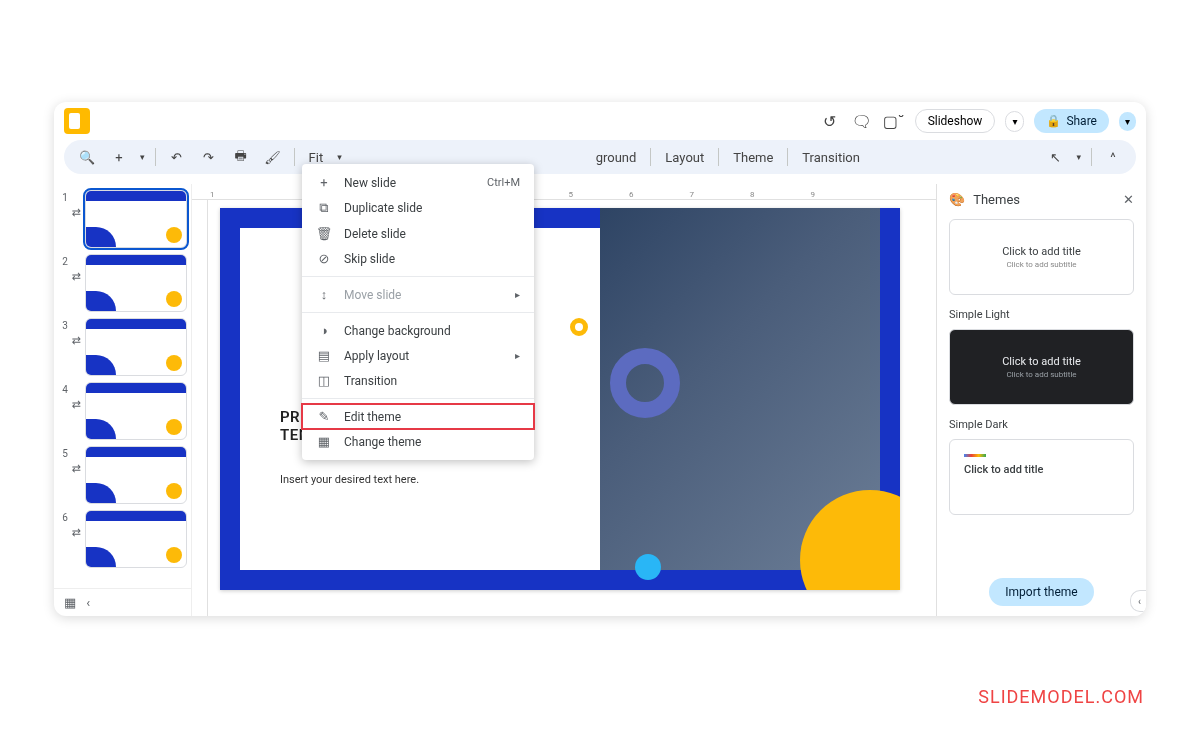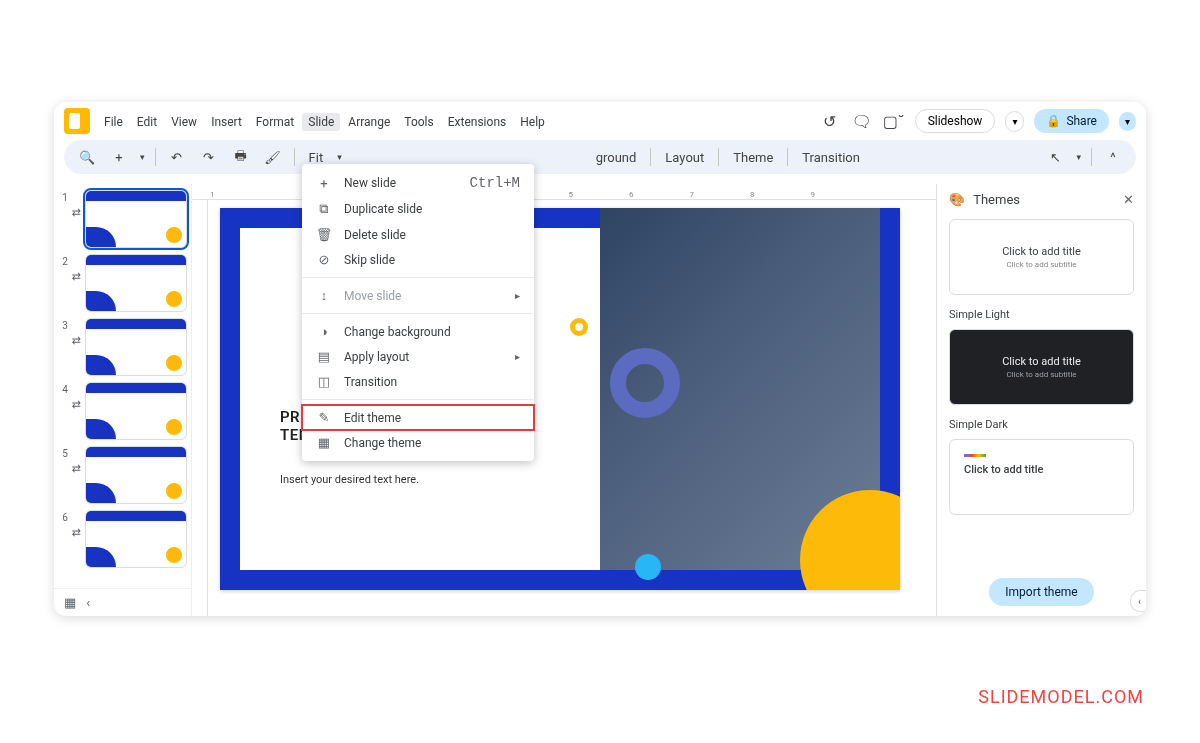--- a/index.html
+++ b/index.html
@@ -53,21 +53,21 @@
   .slide .dot-y{position:absolute;width:18px;height:18px;border:5px solid #fdba08;border-radius:50%;left:350px;top:110px;}
   .slide .big-y{position:absolute;width:140px;height:140px;background:#fdba08;border-radius:50%;right:-40px;bottom:-40px;}
   .slide .dot-b{position:absolute;width:26px;height:26px;background:#29b6f6;border-radius:50%;left:415px;bottom:10px;}
   .slide .tx1{position:absolute;left:60px;top:200px;font-size:15px;font-weight:600;color:#222;letter-spacing:0.5px;}
   .slide .tx2{position:absolute;left:60px;top:265px;font-size:11px;color:#333;}
 
   
   .dropdown{position:absolute;left:248px;top:62px;width:232px;background:#fff;border-radius:4px;box-shadow:0 2px 10px rgba(0,0,0,0.25);padding:6px 0;font-size:12px;z-index:50;}
   .dd-row{display:flex;align-items:center;gap:12px;padding:5px 14px;color:#3c4043;cursor:pointer;}
   .dd-row.dis{color:#9aa0a6;}
-  .dd-row .sc{margin-left:auto;font-size:14px;color:#5f6368;font-family:Liberation Mono, monospace;}
+  .dd-row .sc{margin-left:auto;font-size:11px;color:#5f6368;}
   .dd-row .ar{margin-left:auto;font-size:10px;color:#5f6368;}
   .dd-sep{height:1px;background:#e8eaed;margin:5px 0;}
   .dd-ic{width:16px;text-align:center;color:#5f6368;font-size:13px;}
   .dd-row.hl{outline:2px solid #e63946;outline-offset:-1px;}
 
   
   .themes{width:210px;border-left:1px solid #e0e0e0;background:#fff;display:flex;flex-direction:column;}
   .themes-h{display:flex;align-items:center;padding:8px 12px;gap:8px;font-size:13px;color:#3c4043;}
   .themes-h .pal{color:#fdba08;}
   .themes-h .cx{margin-left:auto;color:#5f6368;cursor:pointer;}
@@ -91,32 +91,20 @@
   .watermark{position:absolute;right:56px;bottom:36px;font-size:18px;letter-spacing:1px;color:#ef4444;margin-top:12px;}
 </style>
 </head>
 <body>
 
 <div class="app-frame">
 
   <div class="titlebar">
     <div class="app-icon"></div>
     <div class="title-col">
-      <div class="menubar" id="menubar">
-          <span class="menu-item">File</span>
-          <span class="menu-item">Edit</span>
-          <span class="menu-item">View</span>
-          <span class="menu-item">Insert</span>
-          <span class="menu-item">Format</span>
-          <span class="menu-item open">Slide</span>
-          <span class="menu-item">Arrange</span>
-          <span class="menu-item">Tools</span>
-          <span class="menu-item">Extensions</span>
-          <span class="menu-item">Help</span>
-        </div>
     </div>
     <div class="title-right">
       <span class="ic">↺</span>
       <span class="ic">🗨</span>
       <span class="ic">▢˘</span>
       <span class="slideshow-btn">Slideshow</span>
       <span class="dd-caret">▾</span>
       <span class="share-btn">
           <span>🔒</span>
           <span>Share</span>

